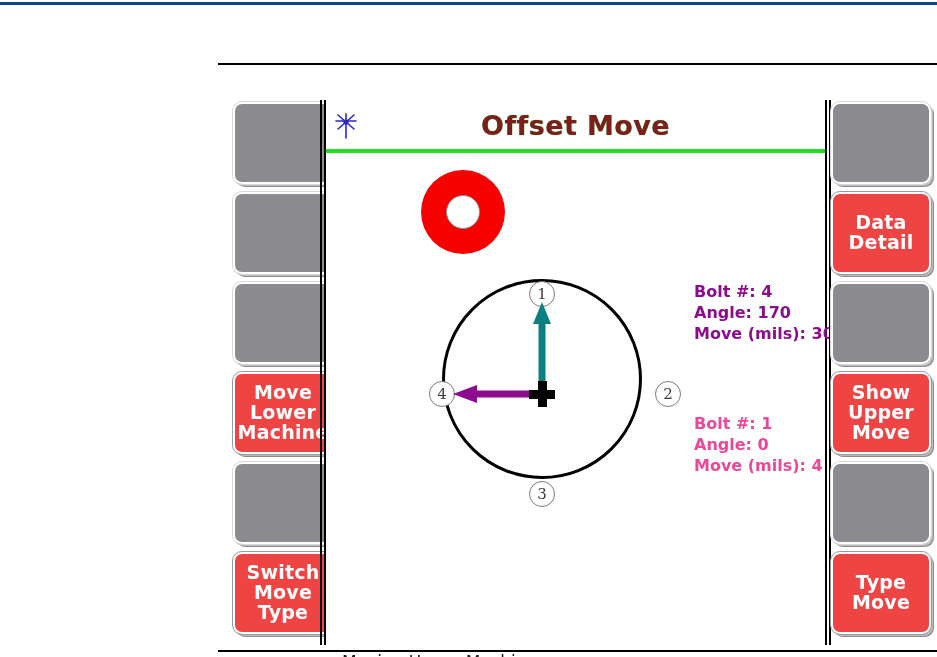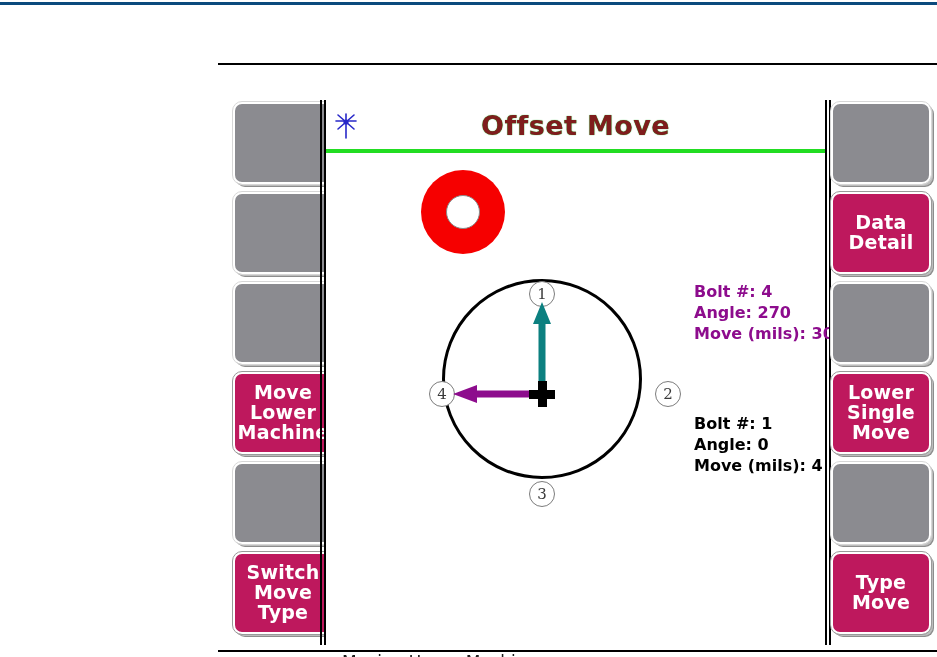--- a/index.html
+++ b/index.html
@@ -70,21 +70,21 @@
     user-select: none;
     box-shadow: 2px 2px 0 #bdbdbd, 3px 3px 0 #8d8d8d;
   }
   .softkey.blank {
     background: #8b8b90;
     border: 2px solid #ffffff;
     outline: 1px solid #d7d7d7;
     color: transparent;
   }
   .softkey.active {
-    background: #be185d;
+    background: #ef4444;
     border: 2px solid #ffffff;
     outline: 1px solid #9a9a9a;
     color: #ffffff;
   }
   .softkey .label { display: block; padding: 0 2px; }
 
   
   .slot-0 { top: 2px;   }
   .slot-1 { top: 92px;  }
   .slot-2 { top: 182px; }
@@ -230,21 +230,21 @@
 
   
   .readout-block {
     position: absolute;
     font-size: 16px;
     font-weight: bold;
     line-height: 1.30;
     white-space: nowrap;
   }
   #readout-primary   { left: 368px; top: 130px; color: #8d0c8d; }
-  #readout-secondary { left: 368px; top: 262px; color: #000000; }
+  #readout-secondary { left: 368px; top: 262px; color: #ec4899; }
 
   
   #status-line {
     position: absolute;
     left: 16px; top: 500px;
     font-size: 17px;
     color: #1a1a1a;
     font-family: "DejaVu Sans", sans-serif;
   }
 </style>
@@ -320,21 +320,21 @@
         </svg>
       </div>
 
       <div id="center-cross">
         <div class="bar-h"></div>
         <div class="bar-v"></div>
       </div>
 
       <div class="readout-block" id="readout-primary">
         <div>Bolt #: 4</div>
-        <div>Angle: 270</div>
+        <div>Angle: 170</div>
         <div>Move (mils): 30</div>
       </div>
 
       <div class="readout-block" id="readout-secondary">
         <div>Bolt #: 1</div>
         <div>Angle: 0</div>
         <div>Move (mils): 4</div>
       </div>
 
       <div id="status-line">Moving Upper Machine</div>
@@ -346,21 +346,21 @@
     <div class="softkey blank slot-0">
       <span class="label"></span>
     </div>
     <div class="softkey active slot-1">
       <span class="label">Data Detail</span>
     </div>
     <div class="softkey blank slot-2">
       <span class="label"></span>
     </div>
     <div class="softkey active slot-3">
-      <span class="label">Lower Single Move</span>
+      <span class="label">Show Upper Move</span>
     </div>
     <div class="softkey blank slot-4">
       <span class="label"></span>
     </div>
     <div class="softkey active slot-5">
       <span class="label">Type Move</span>
     </div>
   </div>
 
 </div>

